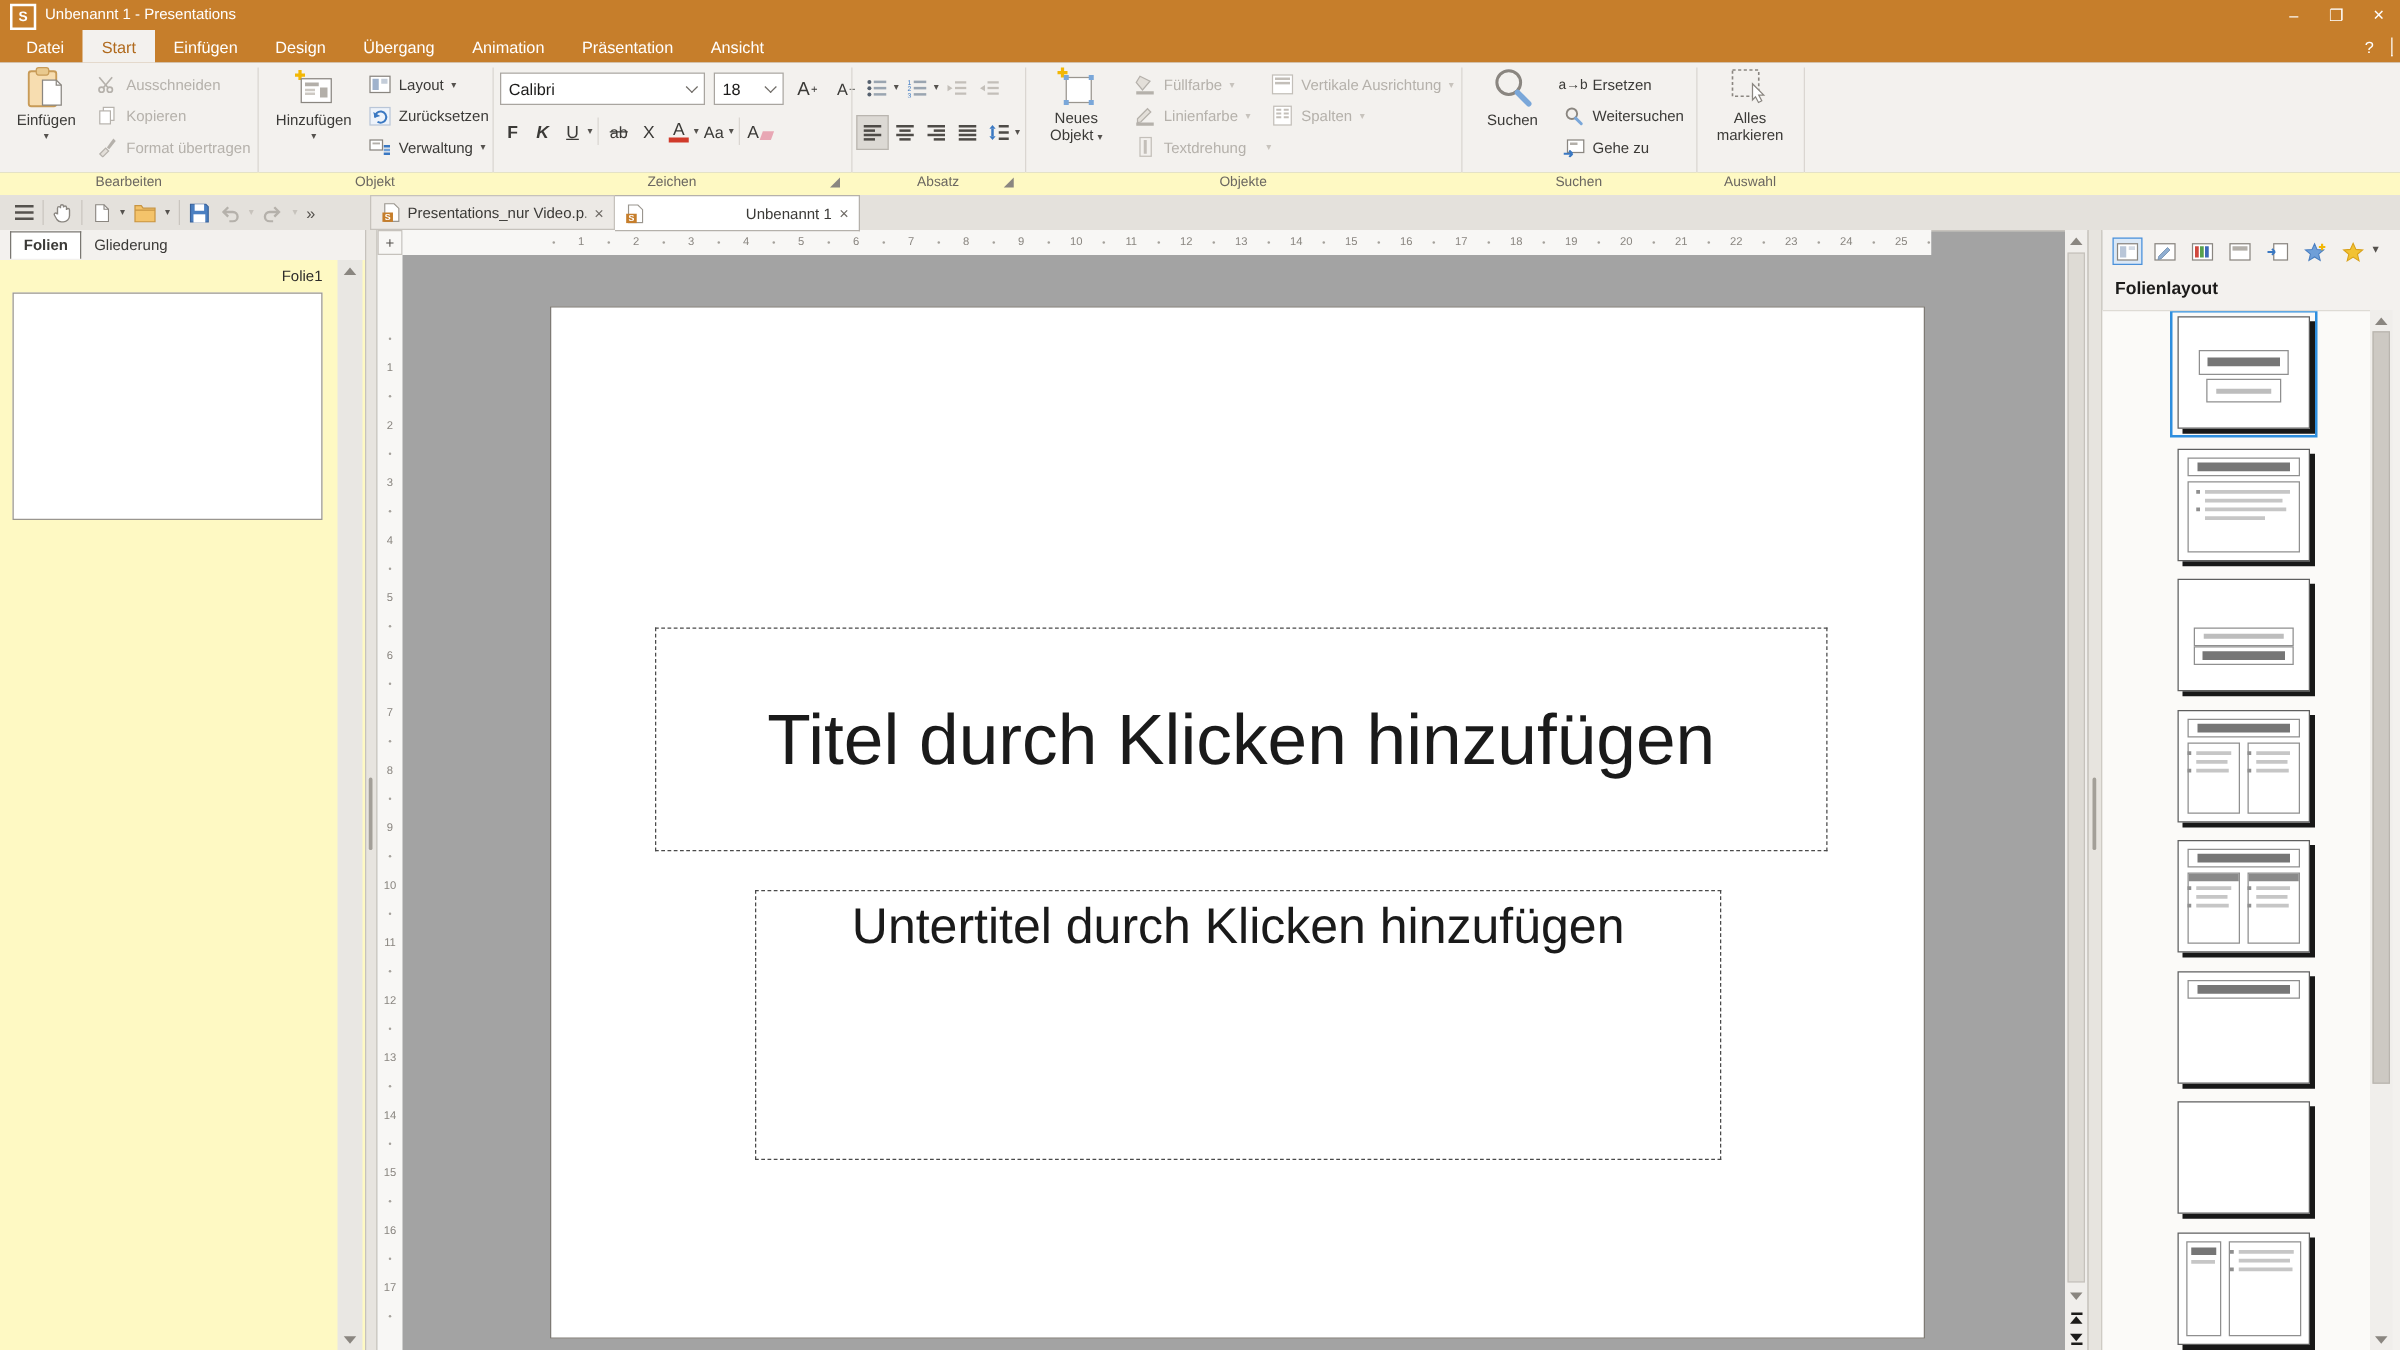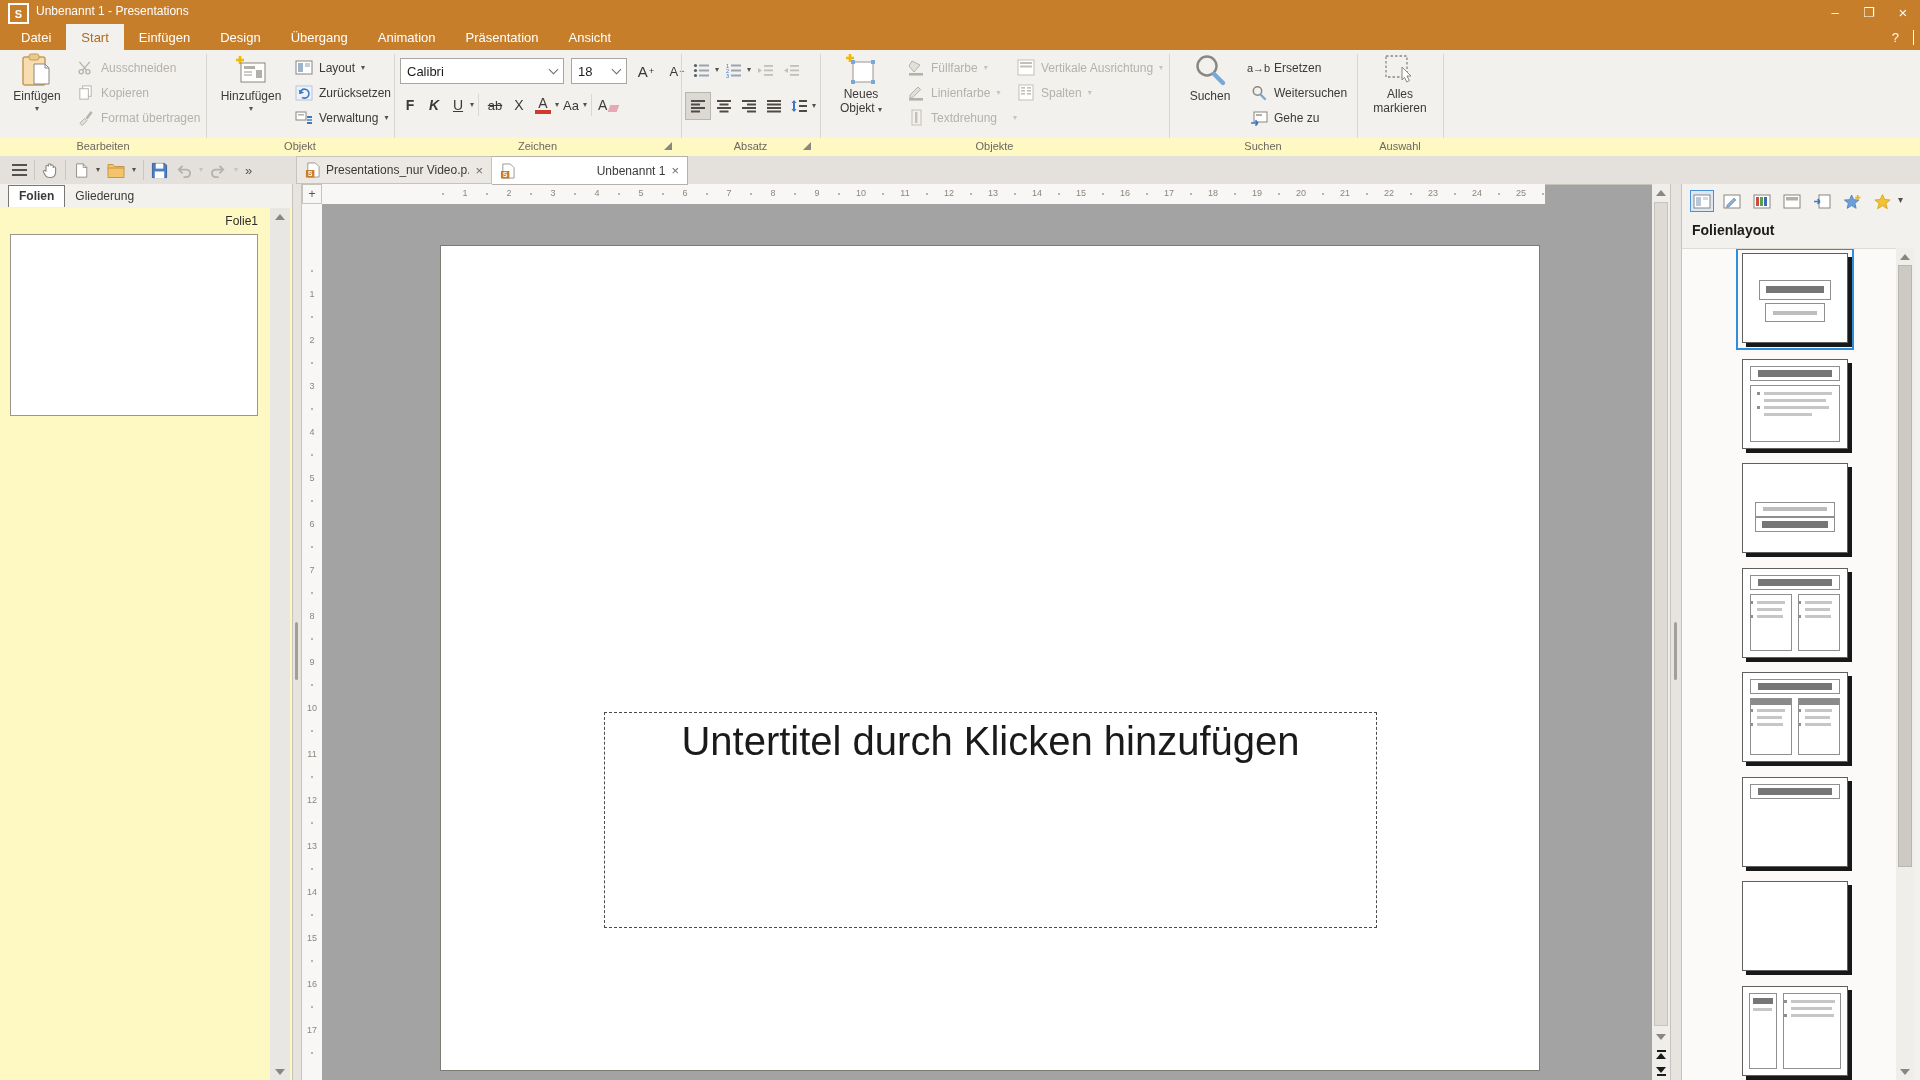--- a/index.html
+++ b/index.html
@@ -686,20 +686,23 @@
     <span class="rdot" style="left: 9px; top: 572px;"></span>
     <span class="rdot" style="left: 9px; top: 618px;"></span>
     <span class="rdot" style="left: 9px; top: 664px;"></span>
     <span class="rdot" style="left: 9px; top: 710px;"></span>
     <span class="rdot" style="left: 9px; top: 756px;"></span>
     <span class="rdot" style="left: 9px; top: 802px;"></span>
     <span class="rdot" style="left: 9px; top: 848px;"></span>
   </div>
 
 <div id="slidecanvas">
+  <div class="placeholder" id="titleph">
+    <span>Titel durch Klicken hinzufügen</span>
+  </div>
   <div class="placeholder" id="subtitleph">
     <span>Untertitel durch Klicken hinzufügen</span>
   </div>
 </div>
 
 <div id="canvscroll">
   <span class="sarr" style="top:0;width:18px">
       <span class="tri-up"></span>
     </span>
   <div id="canvthumb"></div>

